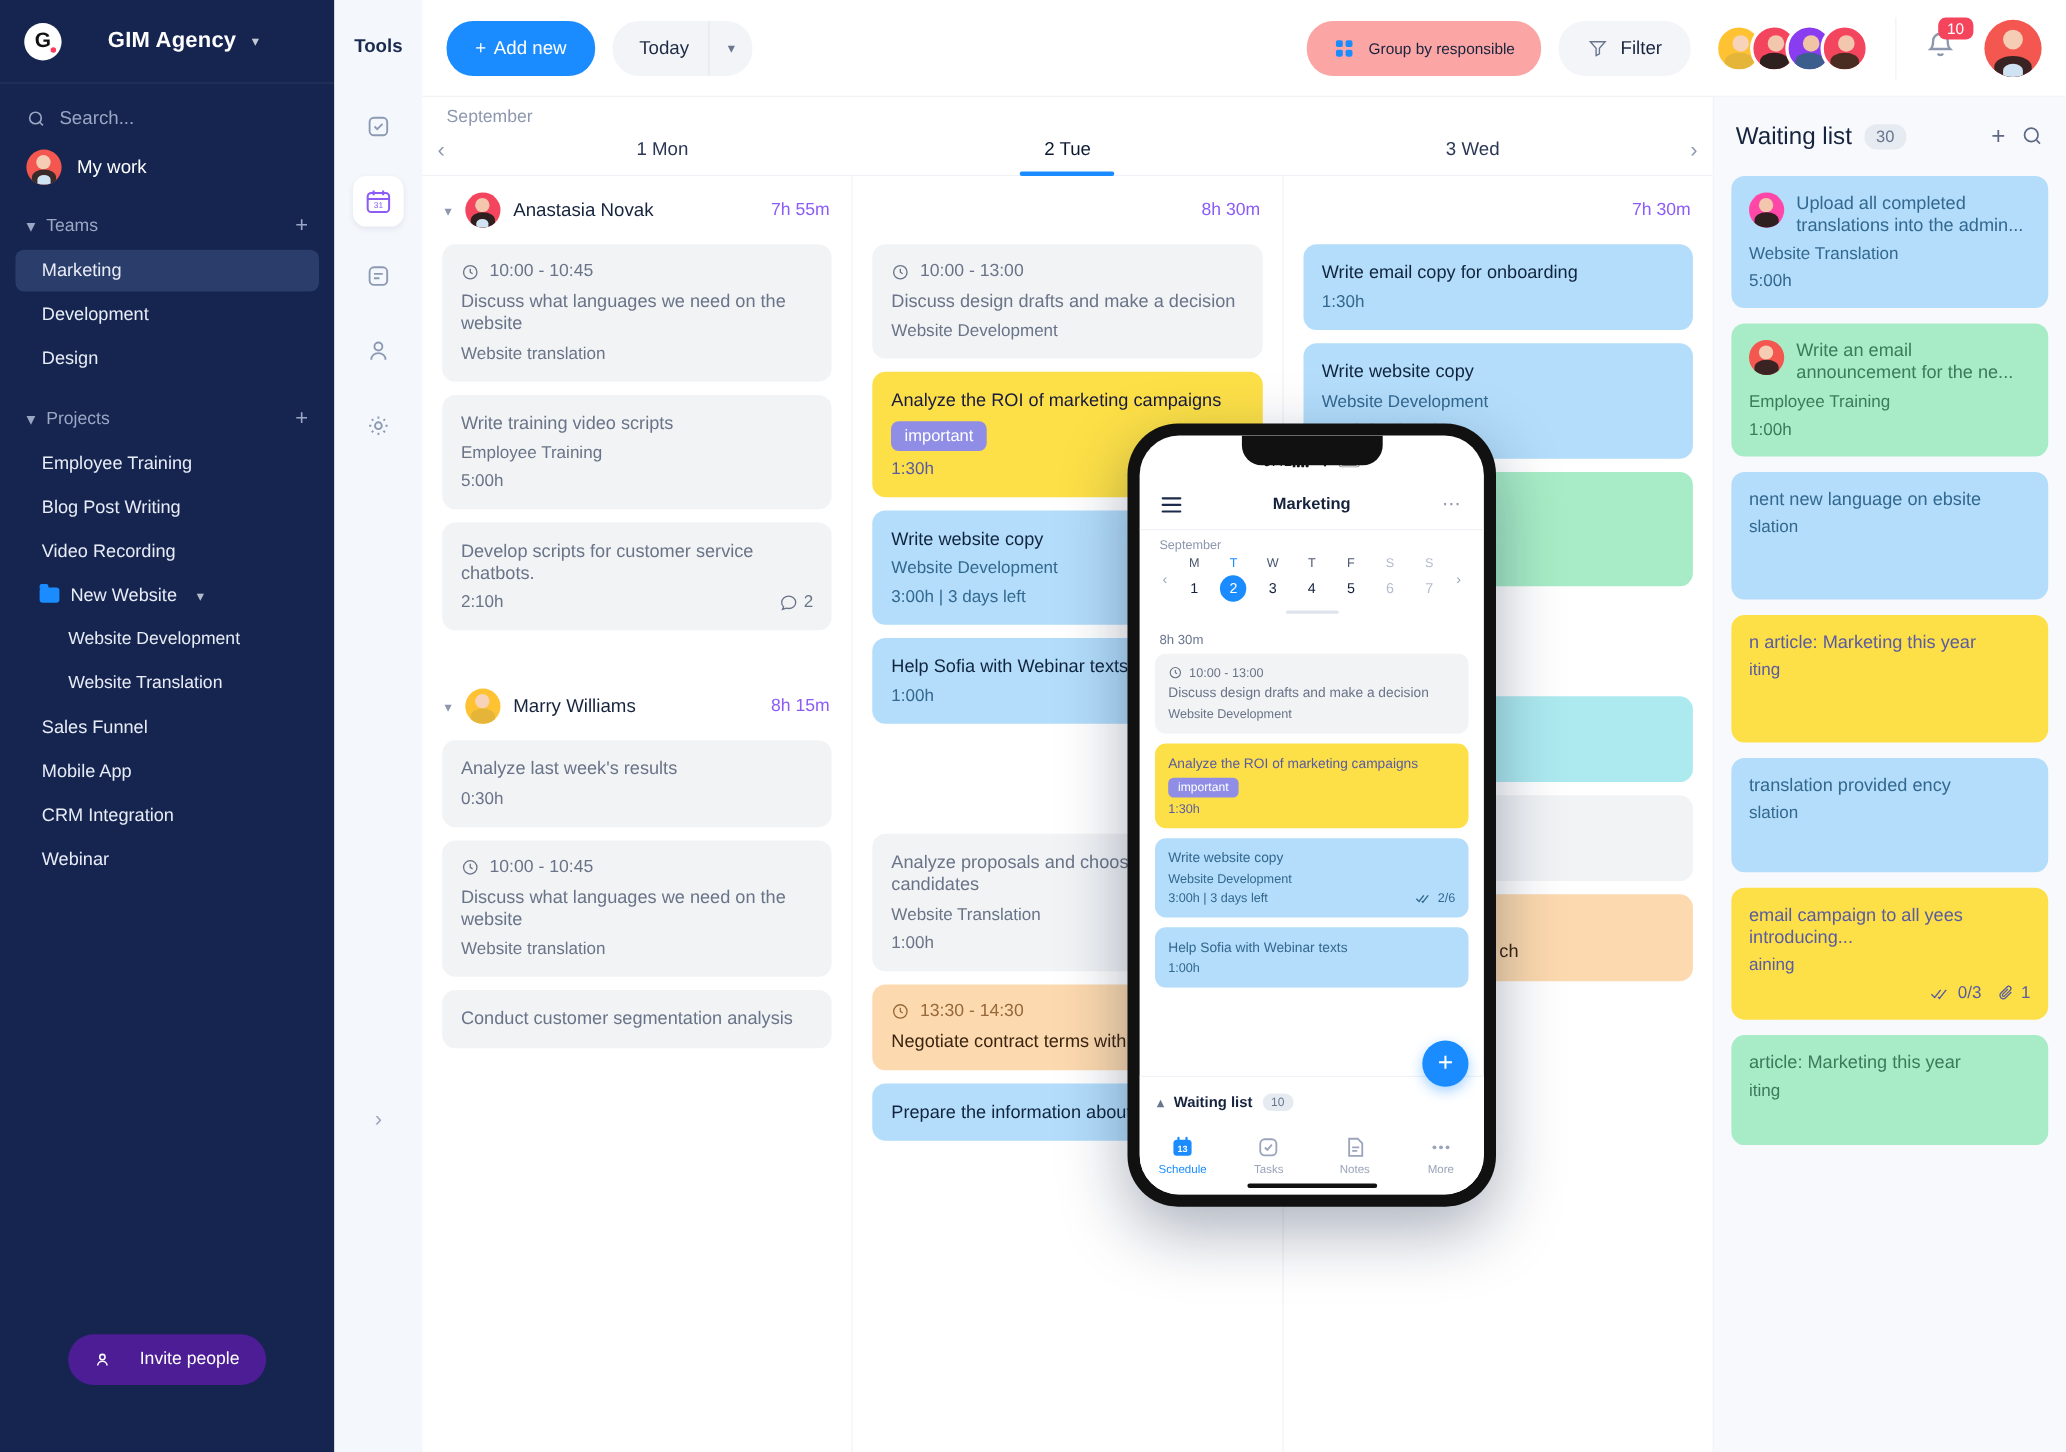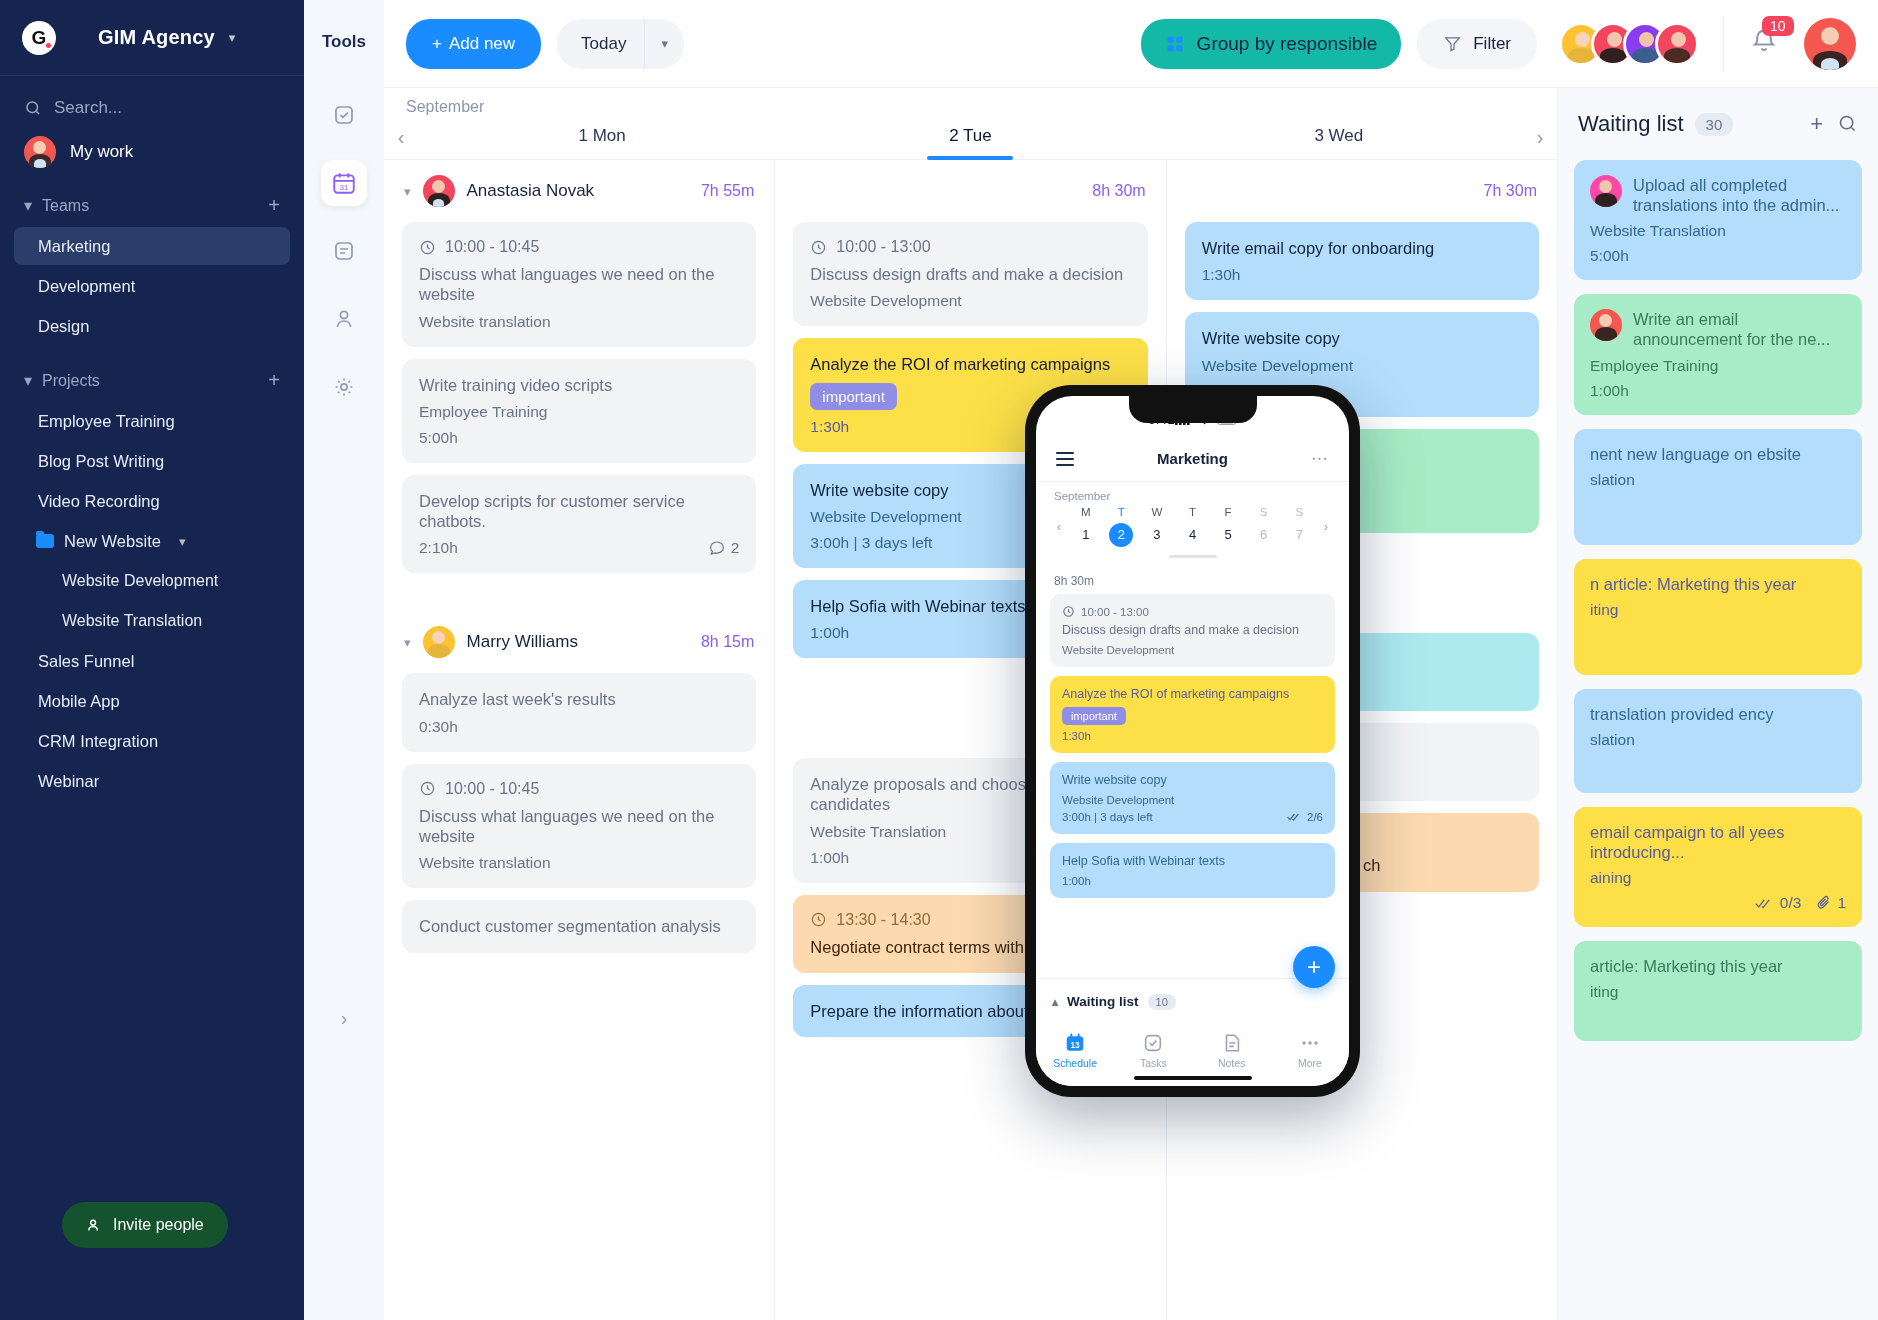--- a/index.html
+++ b/index.html
@@ -70,23 +70,23 @@
   .nav-item.folder { gap: 10px; padding-left: 22px; }
   .folder-ic {
     width: 18px; height: 14px; background: #1a8cff; border-radius: 3px;
     position: relative; flex: 0 0 auto;
   }
   .folder-ic::before {
     content:""; position:absolute; top:-3px; left:0; width:8px; height:4px;
     background:#1a8cff; border-radius:2px 2px 0 0;
   }
   .invite {
-    position: absolute; left: 62px; bottom: 72px;
-    display: flex; align-items: center; gap: 10px;
-    background: #14532d; border-radius: 24px;
+    position: absolute; left: 62px; bottom: 61px;
+    display: flex; align-items: center; gap: 24px;
+    background: #4c1d95; border-radius: 24px;
     padding: 14px 24px; font-size: 16px; color: #fff; cursor: pointer;
   }
 
   
   .rail {
     width: 80px; flex: 0 0 80px; background: #f4f7fb;
     display: flex; flex-direction: column; align-items: center;
     position: relative;
   }
   .rail-title { font-size: 17px; font-weight: 600; color: #1b2b50; margin-top: 32px; }
@@ -117,23 +117,23 @@
   .btn-today {
     height: 50px; background: #f2f4f8; border-radius: 24px;
     display: flex; align-items: center; font-size: 17px; color: #1f2b45;
     cursor: pointer; overflow: hidden;
   }
   .btn-today .lbl { padding: 0 18px 0 24px; }
   .btn-today .sep { width: 1px; height: 50px; background: #e2e6ee; }
   .btn-today .cv { padding: 0 16px; color: #6a7governance; color:#6a768f; font-size: 13px; }
   .spacer { flex: 1 1 auto; }
   .btn-group {
-    height: 50px; background: #14b8a6; border-radius: 24px;
+    height: 50px; background: #fca5a5; border-radius: 24px;
     display: flex; align-items: center; gap: 12px; padding: 0 24px;
-    font-size: 19px; color: #16233d; cursor: pointer;
+    font-size: 14px; color: #16233d; cursor: pointer;
   }
   .btn-filter {
     height: 50px; background: #f3f5f9; border-radius: 24px;
     display: flex; align-items: center; gap: 11px; padding: 0 26px;
     font-size: 17px; color: #16233d; cursor: pointer;
   }
   .avstack { display: flex; align-items: center; margin-left: 6px; }
   .avstack .avatar { width: 44px; height: 44px; border: 3px solid #fff; margin-left: -12px; }
   .avstack .avatar:first-child { margin-left: 0; }
   .topdiv { width: 1px; height: 56px; background: #eef1f6; margin: 0 8px; }

